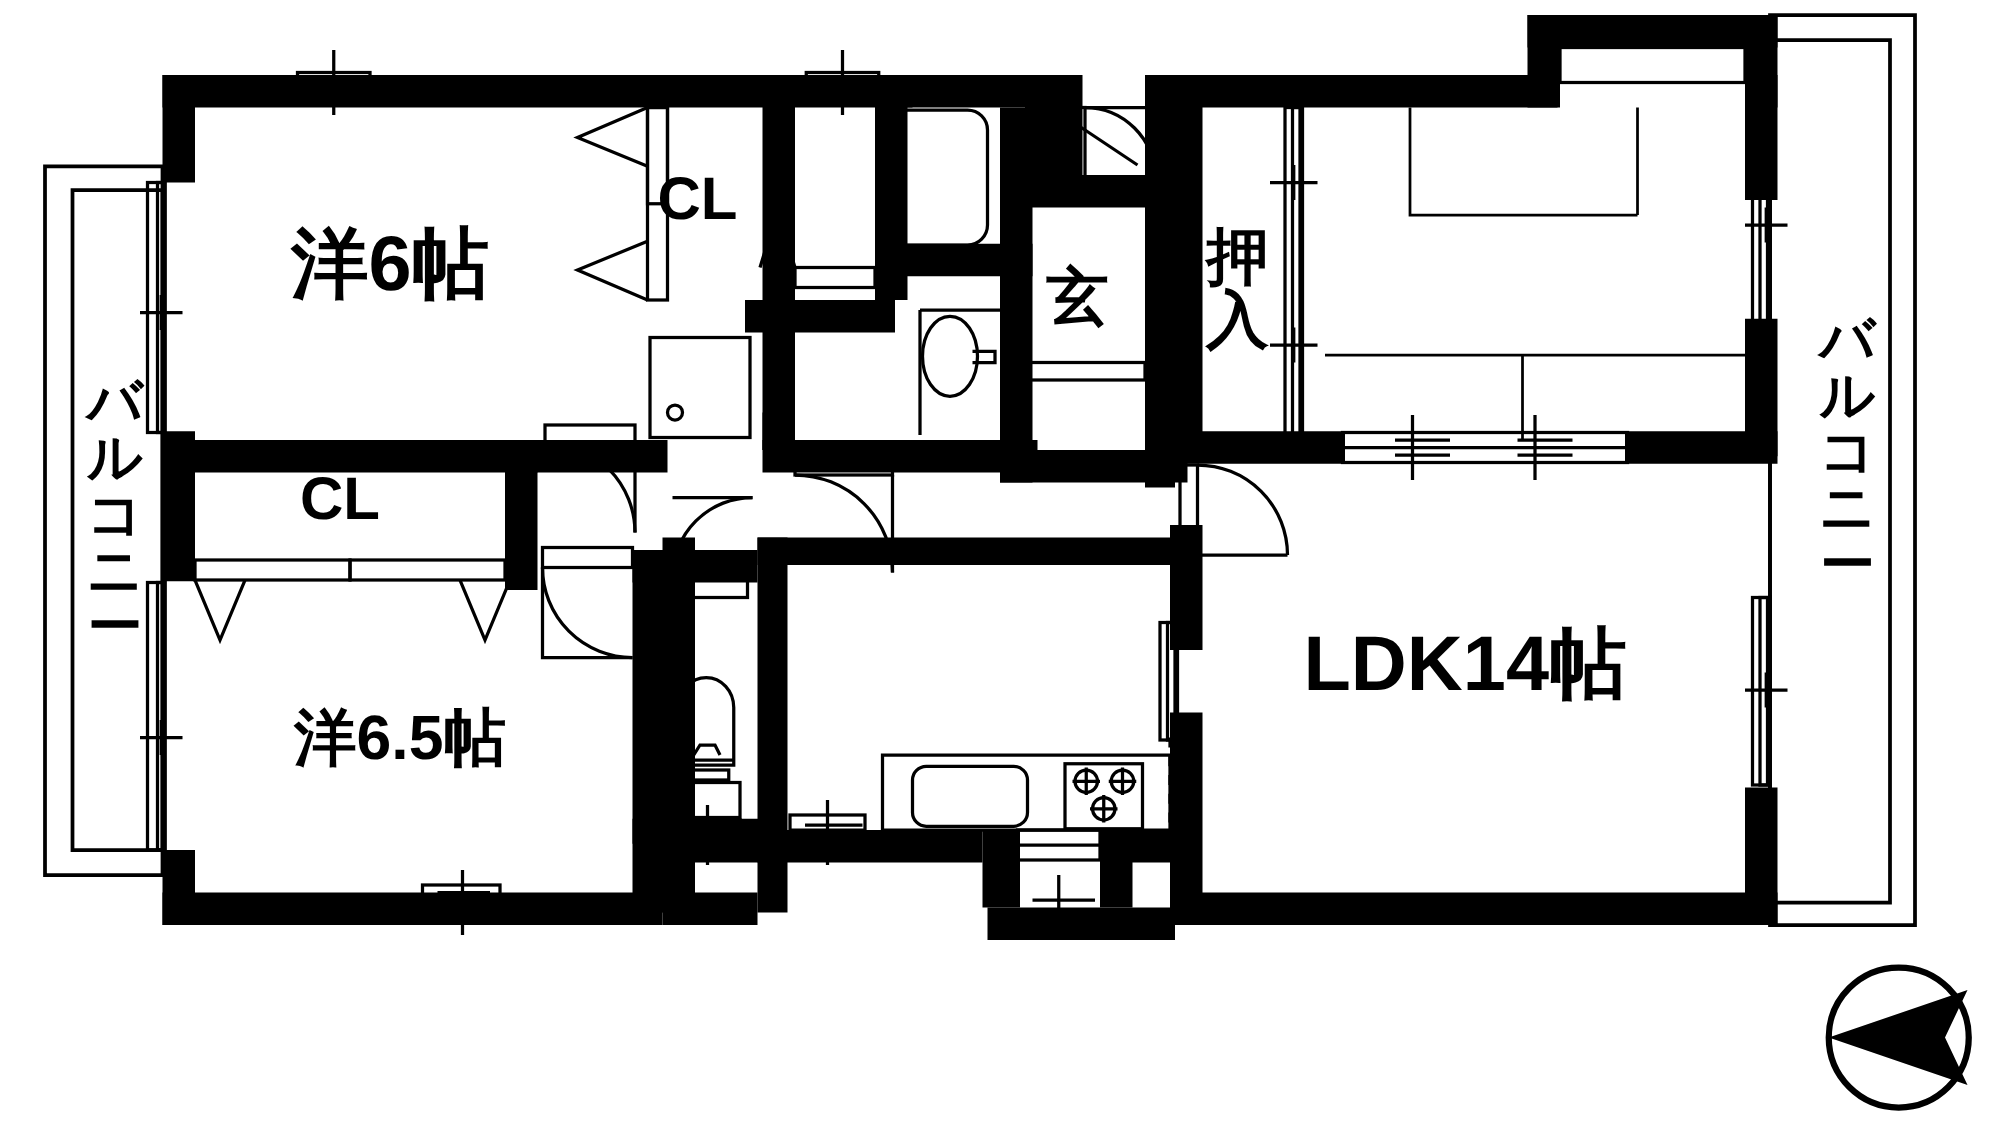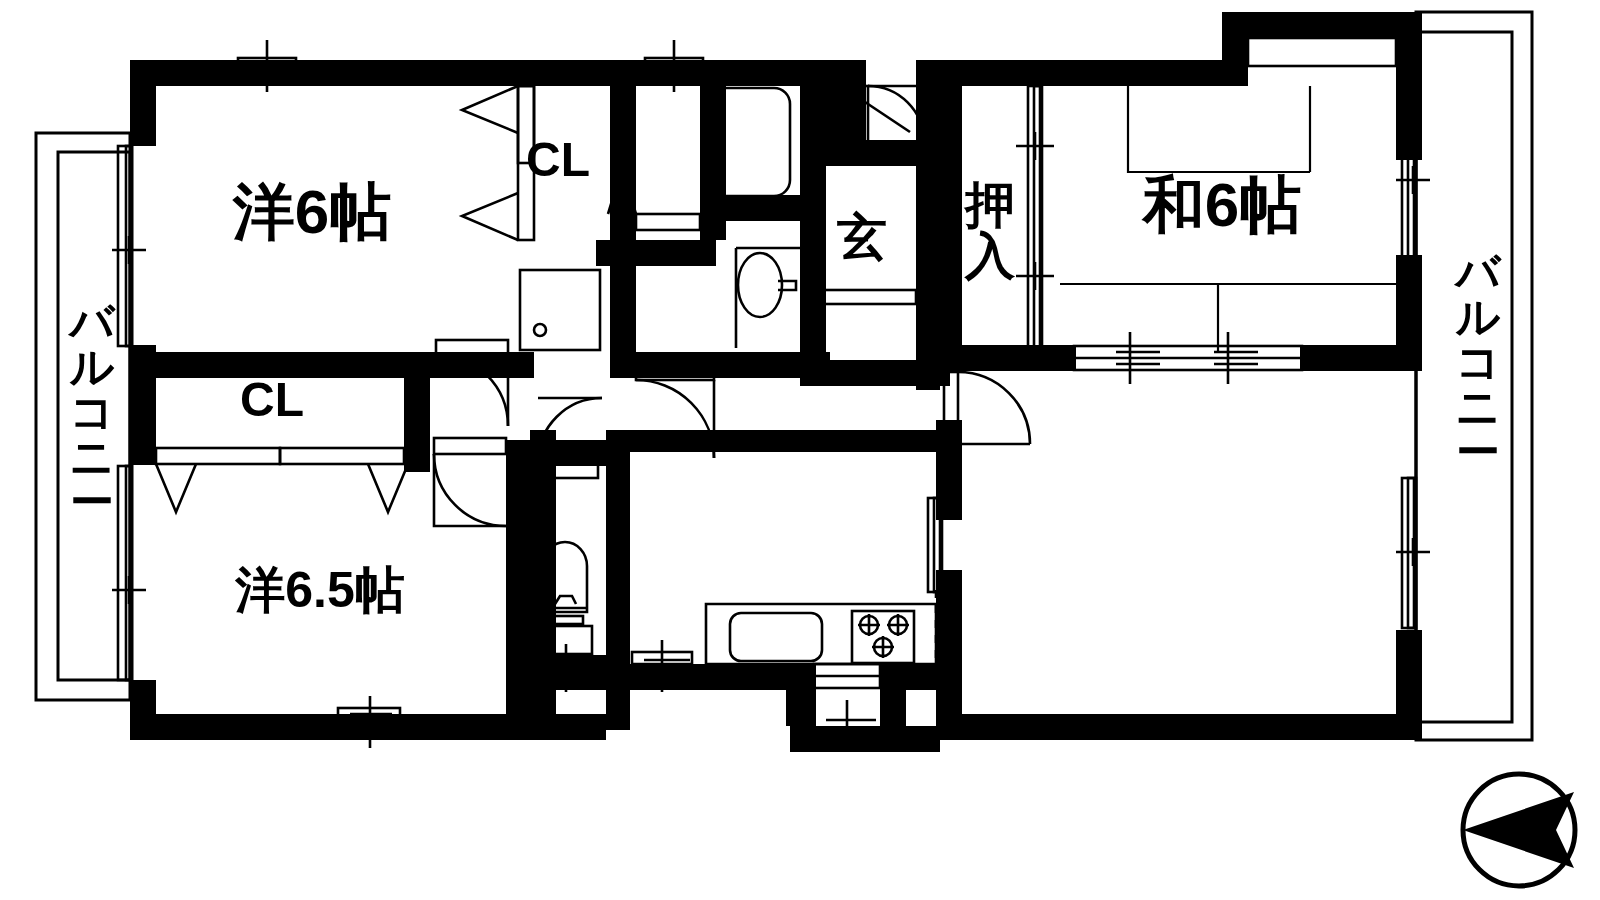--- a/index.html
+++ b/index.html
@@ -308,22 +308,22 @@
     <g>
       <circle cx="1519" cy="830" r="56" fill="none" stroke="#000" stroke-width="5"></circle>
       <path d="M1463,830 L1574,792 L1556,830 L1574,868 Z" fill="#000"></path>
     </g>
   </svg>
 
   <div class="lbl" style="left:312px; top:212px; transform:translate(-50%,-50%); font-size:62px;">洋6帖</div>
 
   <div class="lbl" style="left:320px; top:590px; transform:translate(-50%,-50%); font-size:50px;">洋6.5帖</div>
 
-  <div class="lbl" style="left:1222px; top:205px; transform:translate(-50%,-50%); font-size:62px;">和6帖</div>
-
+
+  <div class="lbl" style="left:1172px; top:532px; transform:translate(-50%,-50%); font-size:62px;">LDK14帖</div>
 
   <div class="lbl" style="left:558px; top:160px; transform:translate(-50%,-50%); font-size:48px;">CL</div>
 
   <div class="lbl" style="left:272px; top:400px; transform:translate(-50%,-50%); font-size:48px;">CL</div>
 
   <div class="lbl" style="left:862px; top:237px; transform:translate(-50%,-50%); font-size:50px;">玄</div>
 
   <div class="vlbl" style="left:92px; top:300px; transform:translate(-50%,0); font-size:44px;">
     <span>バ</span>
     <span>ル</span>

